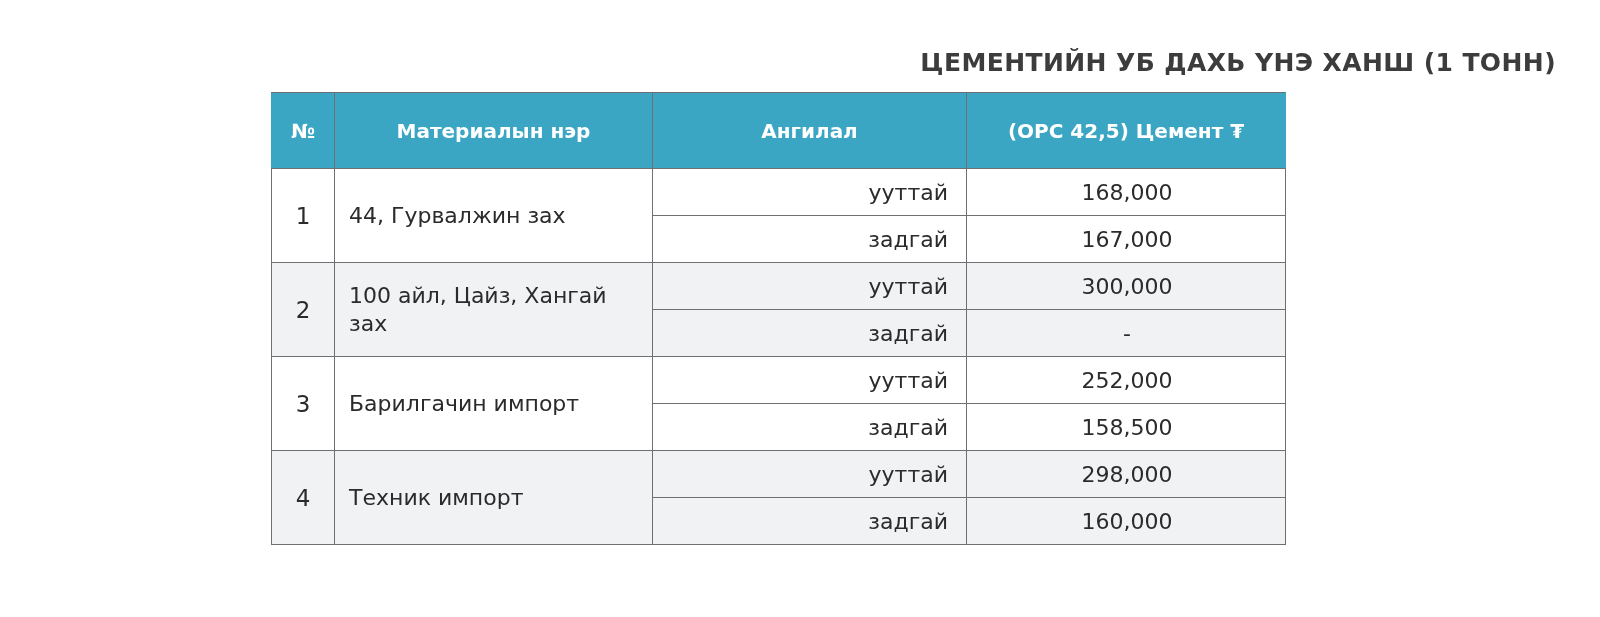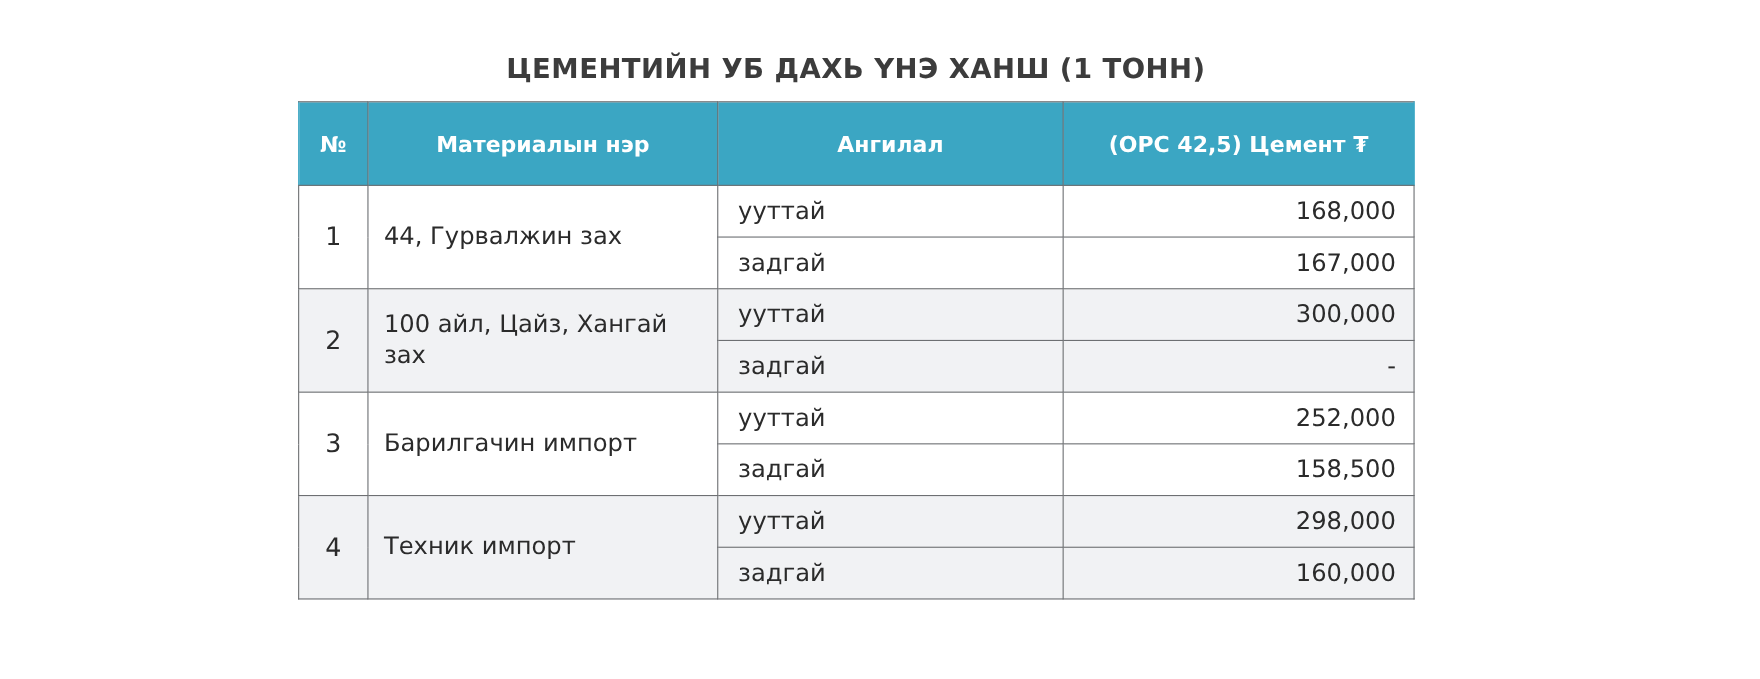--- a/index.html
+++ b/index.html
@@ -19,21 +19,21 @@
     width: 1600px;
     height: 617px;
   }
 
   
   .title {
     position: absolute;
     left: 0;
     top: 48px;
     width: 1556px;
-    text-align: center;
+    text-align: right;
     font-size: 25px;
     font-weight: bold;
     letter-spacing: 0.4px;
     color: #3c3c3c;
     font-family: "DejaVu Sans", sans-serif;
     white-space: nowrap;
   }
 
   
   .table-wrap {
@@ -102,25 +102,25 @@
     padding: 0;
     font-size: 23px;
   }
   td.name {
     text-align: left;
     vertical-align: middle;
     line-height: 1.25;
     padding: 0 14px;
   }
   td.klass {
-    text-align: left;
+    text-align: right;
     vertical-align: middle;
   }
   td.price {
-    text-align: right;
+    text-align: center;
     vertical-align: middle;
     padding-right: 16px;
   }
 
   .cell-shaded { background: #f1f2f4 !important; }
   .cell-plain  { background: #ffffff !important; }
 </style>
 </head>
 <body>
 

